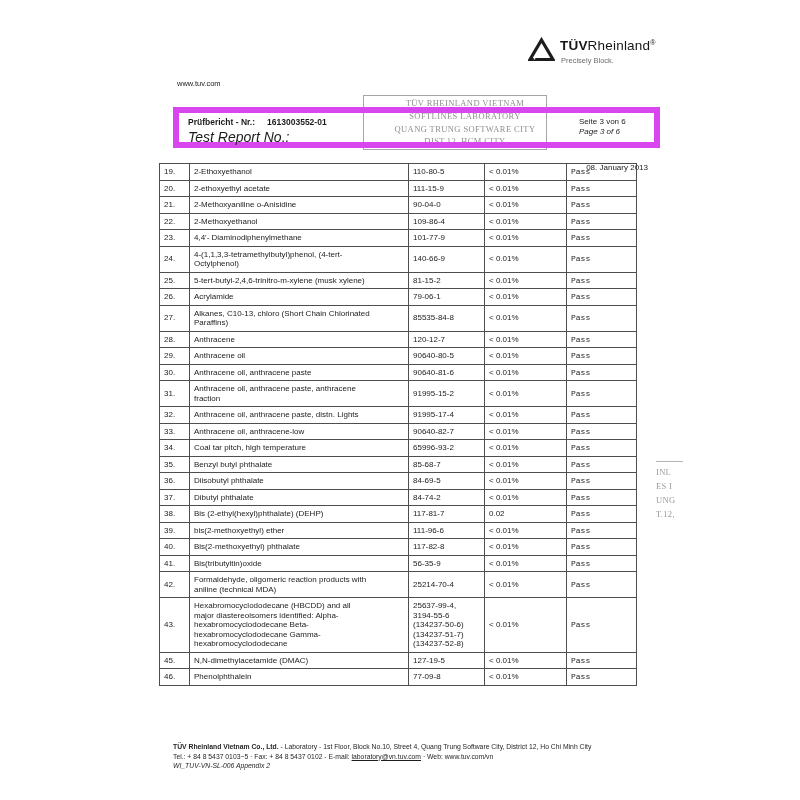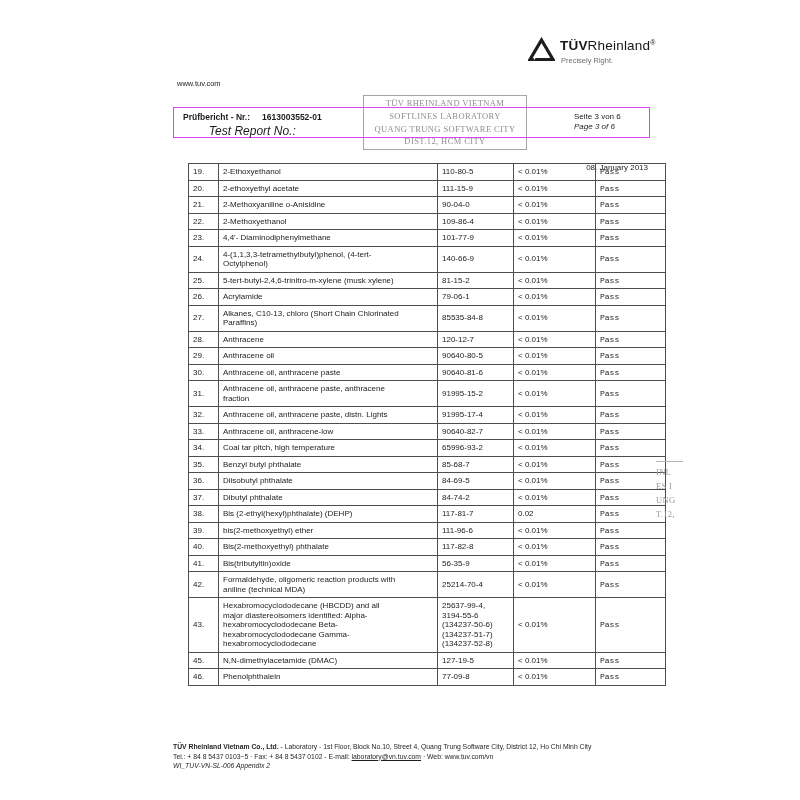--- a/index.html
+++ b/index.html
@@ -10,43 +10,43 @@
   .logo { position:absolute; left:528px; top:35px; width:140px; height:34px; }
   .logo-tri { position:absolute; left:0; top:2px; }
   .logo-text { position:absolute; left:32px; top:3px; font-size:13.5px; letter-spacing:0.2px; color:#161616; white-space:nowrap; }
   .logo-text .b { font-weight:bold; }
   .logo-text sup { font-size:7px; }
   .tagline { position:absolute; left:33px; top:21px; font-size:7.5px; color:#6e6e6e; }
 
   .website { position:absolute; left:177px; top:79px; font-size:7.5px; color:#222; }
 
   
-  .header-box { position:absolute; left:173px; top:107px; width:475px; height:29px; border:1px solid #d946ef; background:transparent; }
+  .header-box { position:absolute; left:173px; top:107px; width:475px; height:29px; border:6px solid #d946ef; background:transparent; }
   .hb-left { position:absolute; left:9px; top:4px; white-space:nowrap; }
   .report-line { font-size:8.5px; }
   .report-line .num { margin-left:12px; font-weight:bold; }
-  .report-en { font-size:12px; font-style:italic; margin-top:2px;text-align:center; }
+  .report-en { font-size:14px; font-style:italic; margin-top:2px; }
   .hb-right { position:absolute; left:400px; top:4px; font-size:8px; line-height:10px; white-space:nowrap; }
   .italic { font-style:italic; }
   .bold { font-weight:bold; }
 
   
   .stamp { position:absolute; left:363px; top:95px; width:162px; height:52px;
            border:1px solid #a6a6a6; font-family:"Liberation Serif", serif;
            color:#8f8f8f; font-size:8.5px; line-height:12.8px; text-align:center;
-           letter-spacing:0.4px; padding-top:1px; white-space:nowrap; }
+           letter-spacing:0.4px; padding-top:1px; white-space:nowrap;padding-left:20px; }
   .side-stamp { position:absolute; left:656px; top:461px; width:36px;
                 font-family:"Liberation Serif", serif; color:#9b9b9b;
                 font-size:8.5px; line-height:14px; letter-spacing:0.3px; }
   .side-line { border-top:1px solid #b5b5b5; width:27px; margin-bottom:3px; }
 
   .date { position:absolute; left:453px; top:163px; width:195px; text-align:right; font-size:8px; }
 
   
-  .results { position:absolute; left:188px; top:163px; width:477px;
+  .results { position:absolute; left:159px; top:163px; width:477px;
              border-collapse:collapse; table-layout:fixed; font-size:8px; line-height:9.5px; }
   .results td { border:1px solid #4e4e4e; padding:3px 4px; vertical-align:middle; overflow:hidden; }
   .c-no { padding-left:6px; }
   .c-substance { white-space:pre-line; }
   .c-cas { white-space:pre-line; }
   .c-value { text-align:left; }
   .c-result { padding-left:10px;font-family:Liberation Mono, monospace; }
 
   
   .footer { position:absolute; left:173px; top:742px; width:510px; font-size:6.8px; line-height:9.5px; color:#1f1f1f; }
@@ -59,21 +59,21 @@
 <div class="page">
 
   <div class="logo">
     <span class="logo-tri">
       <svg width="27" height="25" viewBox="0 0 27 25">
         <path d="M13.5 3 L25 22.5 L2 22.5 Z" fill="none" stroke="#1d1d1d" stroke-width="3.2" stroke-linejoin="miter"></path>
         <path d="M6 22.5 L12 12.5" fill="none" stroke="#ffffff" stroke-width="1.2"></path>
       </svg>
     </span>
     <span class="logo-text"><span class="b">TÜV</span><span>Rheinland</span><sup>®</sup></span>
-    <span class="tagline">Precisely Right.</span>
+    <span class="tagline">Precisely Block.</span>
   </div>
 
   <div class="website">www.tuv.com</div>
 
   <div class="stamp">
     <div>TÜV RHEINLAND VIETNAM</div>
     <div>SOFTLINES LABORATORY</div>
     <div>QUANG TRUNG SOFTWARE CITY</div>
     <div>DIST.12, HCM CITY</div>
   </div>

